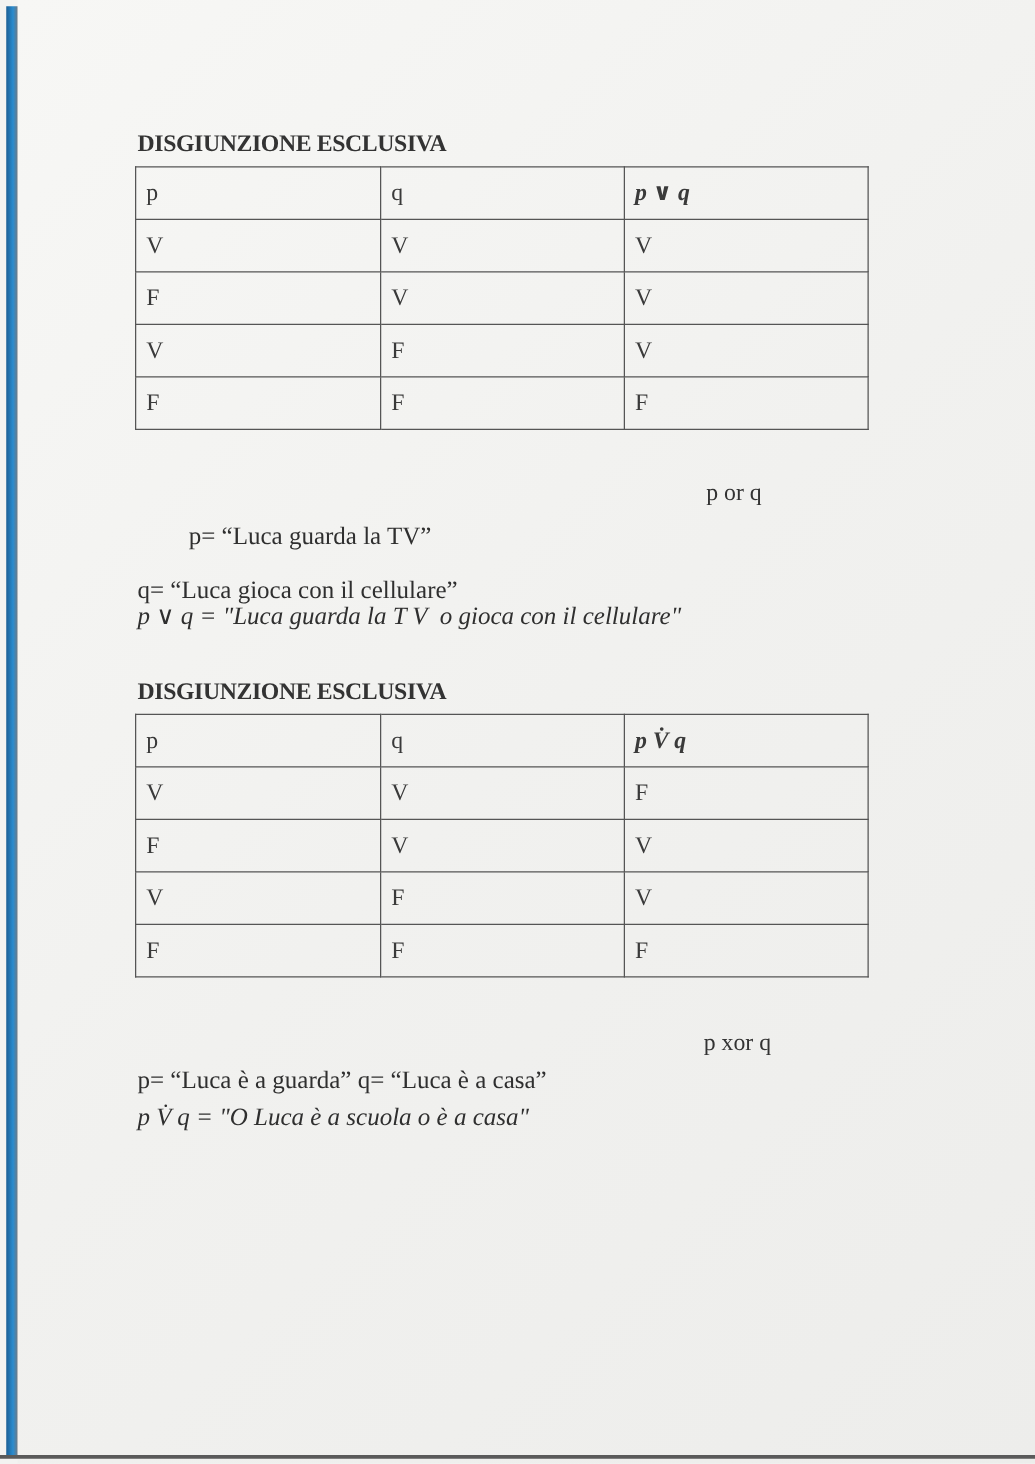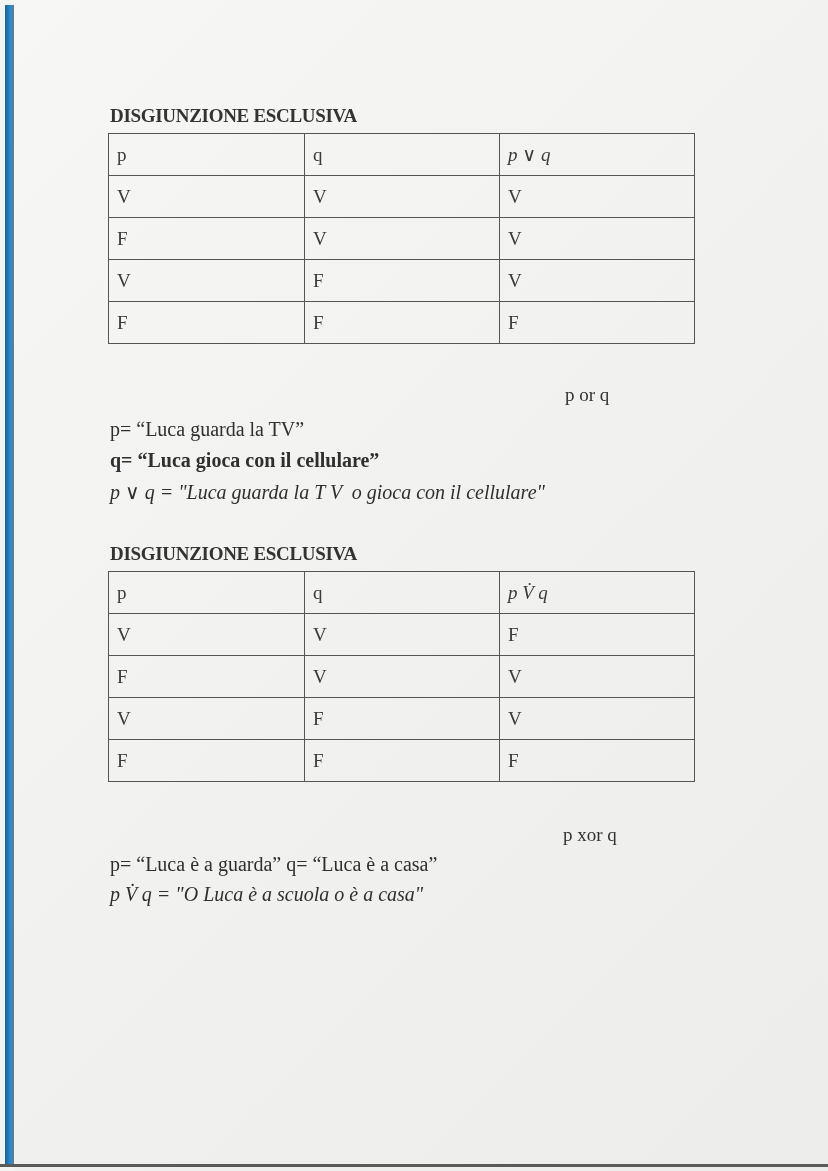--- a/index.html
+++ b/index.html
@@ -33,21 +33,21 @@
     }
     table.tt td {
       border: 1.5px solid #555;
       padding: 0 0 0 8px;
       height: 41px;
       vertical-align: middle;
       color: #3a3a3a;
     }
     table.tt td.c1 { width: 187px; }
     table.tt td.c2 { width: 186px; }
-    table.tt td.c3 { width: 186px; }
+    table.tt td.c3 { width: 186px; font-weight: bold; }
     .ital { font-style: italic; }
     .op-label {
       position: absolute; font-size: 19px; color: #333; margin-top: 32px;
     }
     .line {
       position: absolute; left: 110px; font-size: 20px; color: #2f2f2f; white-space: pre;
     }
     .line.ital { font-style: italic; }
   </style>
 </head>
@@ -84,22 +84,22 @@
   <tr>
     <td>F</td>
     <td>F</td>
     <td>F</td>
   </tr>
 </tbody>
   </table>
 
 <div class="op-label" style="left:565px; top:352px;">p or q</div>
 
-<div class="line" style="top:418px;">p= “Luca guarda la TV”</div>
-<div class="line" style="top:449px;font-weight:bold;">q= “Luca gioca con il cellulare”</div>
+<div class="line" style="top:418px;margin-left:41px;">p= “Luca guarda la TV”</div>
+<div class="line" style="top:461px;">q= “Luca gioca con il cellulare”</div>
 <div class="line ital" style="top:480px;">p ∨ q = "Luca guarda la T V  o gioca con il cellulare"</div>
 
 <div class="heading" style="top:543px;">DISGIUNZIONE ESCLUSIVA</div>
 
 <table class="tt" style="top:571px;">
   <tbody>
       <tr>
     <td class="c1">p</td>
     <td class="c2">q</td>
     <td class="c3 ital">p V̇ q</td>

